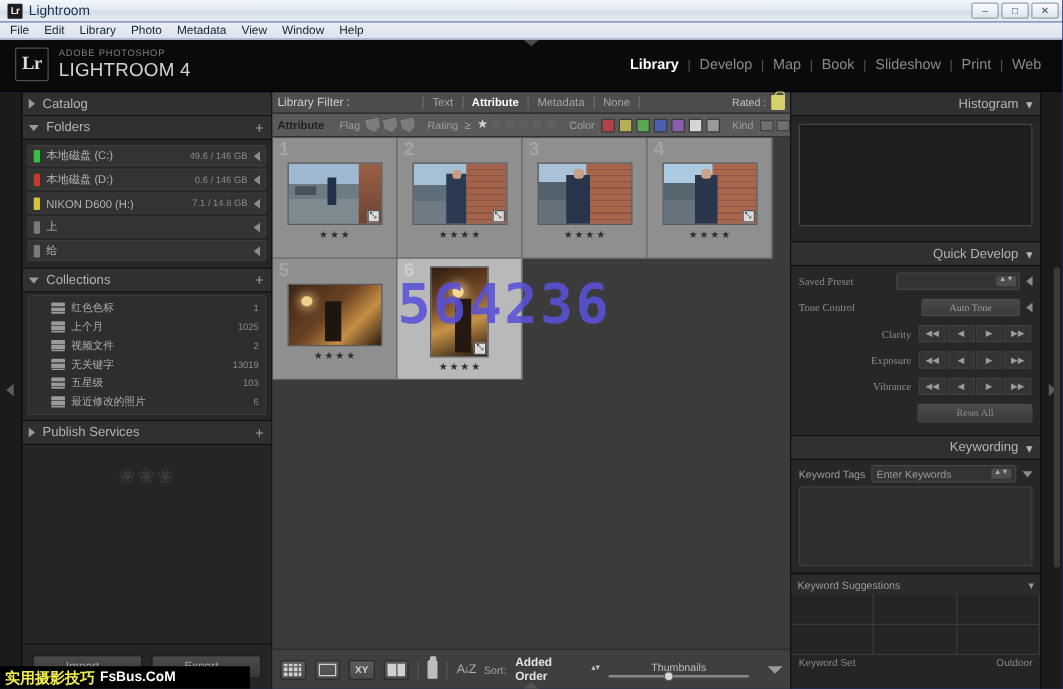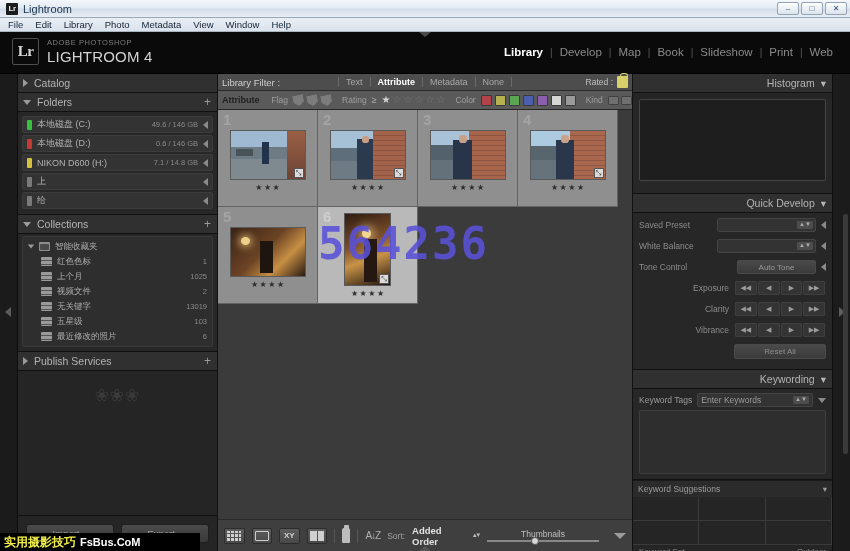--- a/index.html
+++ b/index.html
@@ -273,21 +273,21 @@
     display: flex; align-items: center; justify-content: flex-end;
     padding: 0 6px; gap: 6px;
   }
   .rhdr .t { font-size: 10.5px; color: #b4b4b4; }
   .histo {
     margin: 6px 6px 8px 6px; height: 82px; background: #1e1e1e;
     border: 1px solid #454545; border-radius: 2px;
   }
   .histo-wrap { background: #272727; border-bottom: 1px solid #111; padding-bottom: 4px; }
   .qd { background: #272727; border-bottom: 1px solid #111; padding: 3px 6px 6px 6px; }
-  .qd-row { display: flex; align-items: center; height: 18px; margin-bottom: 3px; }
+  .qd-row { display: flex; align-items: center; height: 18px; margin-bottom: 3px; font-family: Liberation Serif, serif; }
   .qd-lbl { font-size: 8.5px; color: #8c8c8c; min-width: 78px; }
   .qd-lbl.right { text-align: right; min-width: 96px; padding-right: 6px; }
   .qd-sel {
     flex: 1; height: 14px; background: #333333; border: 1px solid #444;
     border-radius: 2px; display: flex; align-items: center; justify-content: flex-end; padding-right: 2px;
   }
   .qd-spin { font-size: 6px; color: #adadad; line-height: 0.9; background: #4d4d4d; padding: 1px 2px; border-radius: 1px; }
   .qd-tri { margin-left: 5px; width: 0; height: 0; border-top: 4px solid transparent; border-bottom: 4px solid transparent; border-right: 5px solid #8a8a8a; }
   .qd-auto {
     flex: 1; height: 14px; border-radius: 2px; border: 1px solid #4a4a4a;
@@ -441,25 +441,20 @@
         </div>
       </div>
 
       <div class="panel-hdr">
         <span class="tri open"></span>
         <span class="panel-title">Collections</span>
         <span class="plus">+</span>
       </div>
       <div class="coll-body">
         <div class="coll-box">
-          <div class="coll-row">
-            <span class="tri open"></span>
-            <span class="coll-icn folder-glyph"></span>
-            <span class="coll-label">智能收藏夹</span>
-          </div>
           <div class="coll-row coll-indent">
             <span class="coll-icn stack-glyph"></span>
             <span class="coll-label">红色色标</span>
             <span class="coll-count">1</span>
           </div>
           <div class="coll-row coll-indent">
             <span class="coll-icn stack-glyph"></span>
             <span class="coll-label">上个月</span>
             <span class="coll-count">1025</span>
           </div>
@@ -723,50 +718,43 @@
       </div>
       <div class="qd">
         <div class="qd-row">
           <span class="qd-lbl">Saved Preset</span>
           <span class="qd-sel">
               <span class="qd-spin">▲▼</span>
             </span>
           <span class="qd-tri"></span>
         </div>
         <div class="qd-row">
-          <span class="qd-lbl">White Balance</span>
-          <span class="qd-sel">
-              <span class="qd-spin">▲▼</span>
-            </span>
-          <span class="qd-tri"></span>
-        </div>
-        <div class="qd-row">
           <span class="qd-lbl">Tone Control</span>
           <span class="qd-auto">Auto Tone</span>
           <span class="qd-tri"></span>
+        </div>
+        <div class="qd-row">
+          <span class="qd-lbl right">Clarity</span>
+          <span class="stepper">
+            <div>◀◀</div>
+            <div>◀</div>
+            <div>▶</div>
+            <div>▶▶</div>
+          </span>
         </div>
         <div class="qd-row">
           <span class="qd-lbl right">Exposure</span>
           <span class="stepper">
             <div>◀◀</div>
             <div>◀</div>
             <div>▶</div>
             <div>▶▶</div>
           </span>
         </div>
         <div class="qd-row">
-          <span class="qd-lbl right">Clarity</span>
-          <span class="stepper">
-            <div>◀◀</div>
-            <div>◀</div>
-            <div>▶</div>
-            <div>▶▶</div>
-          </span>
-        </div>
-        <div class="qd-row">
           <span class="qd-lbl right">Vibrance</span>
           <span class="stepper">
             <div>◀◀</div>
             <div>◀</div>
             <div>▶</div>
             <div>▶▶</div>
           </span>
         </div>
         <div class="qd-row">
           <span class="qd-reset">Reset All</span>

